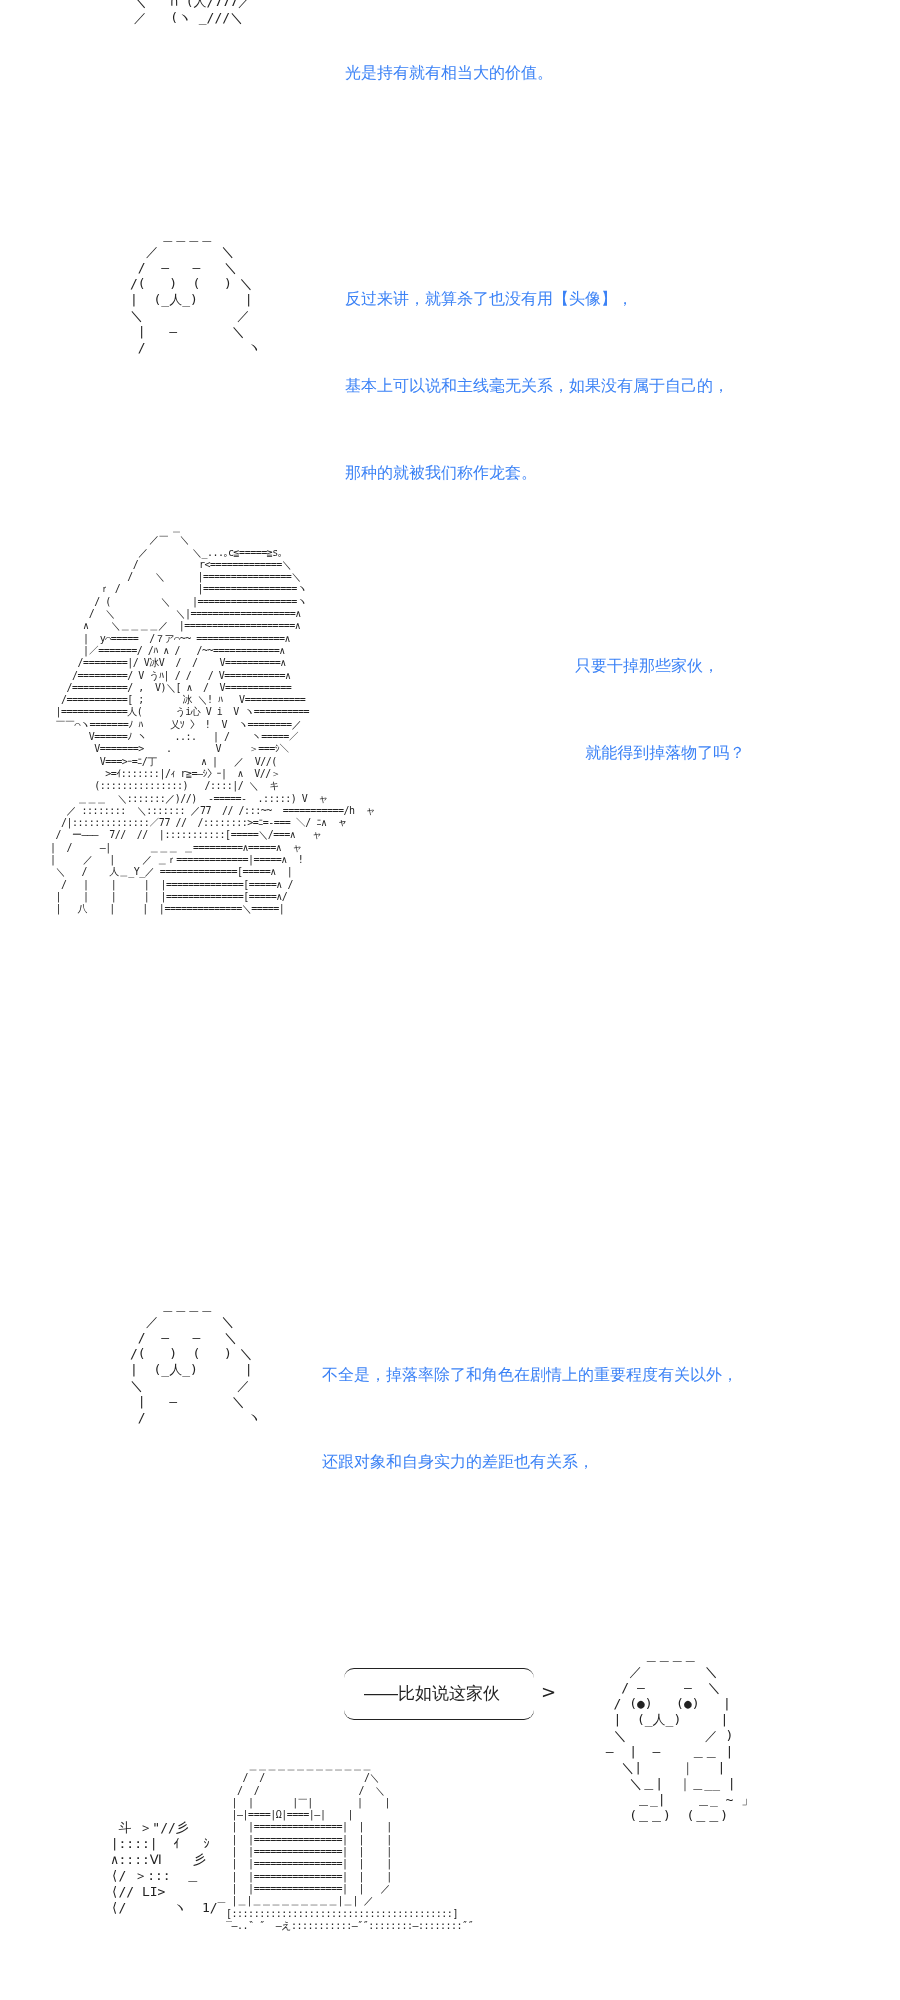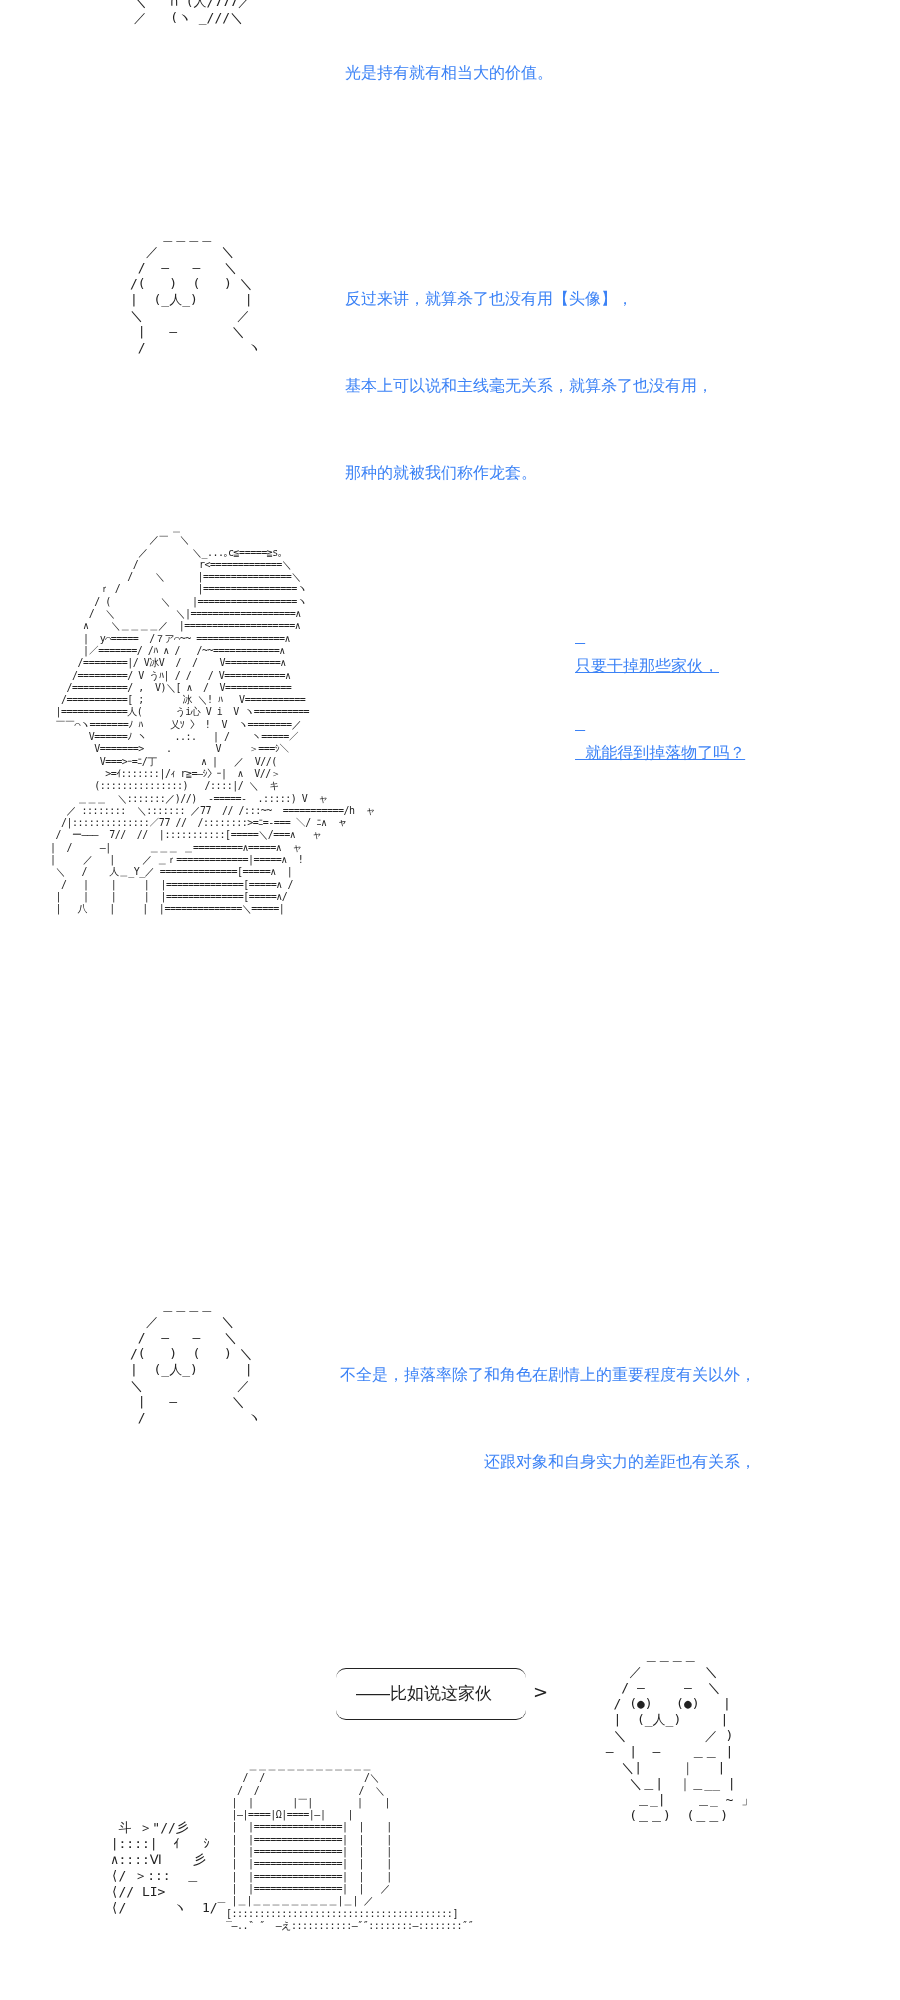--- a/index.html
+++ b/index.html
@@ -26,21 +26,21 @@
   ／        ＼
  /  ―   ―   ＼
 /(   )  (   ) ＼
 |  (_人_)      |
 ＼            ／
  |   ―       ＼
  /             ヽ</pre>
 </div>
 <div class="txt abs" style="left:345px;top:226px;">
   <div>反过来讲，就算杀了也没有用【头像】，</div>
-  <div>基本上可以说和主线毫无关系，就算杀了也没有用，</div>
+  <div>基本上可以说和主线毫无关系，如果没有属于自己的，</div>
   <div>那种的就被我们称作龙套。</div>
 </div>
 
 <pre class="art xs abs" style="left:50px;top:522px;">                      ＿
                   ／￣  ＼
                 ／        ＼_...｡c≦=====≧s｡
                /           r&lt;=============＼
               /    ＼      |================＼
          ｒ /              |=================ヽ
         / (         ＼    |==================ヽ
@@ -62,41 +62,41 @@
      ＿＿＿  ＼:::::::／)//)  -=====-  .:::::) V  ャ
    ／ ::::::::  ＼::::::: ／77  // /:::~~  ===========/h  ャ
   /|::::::::::::::／77 //  /::::::::&gt;=ﾆ=-=== ＼/ ﾆ∧  ャ
  /  ー―――  7//  //  |:::::::::::[=====＼/===∧   ャ
 |  /     ―|       ＿＿＿ ＿=========∧=====∧  ャ
 |     ／   |     ／ ＿ｒ=============|=====∧  !
  ＼   /    人＿_Y_／ ==============[=====∧  |
   /   |    |     |  |==============[=====∧ /
  |    |    |     |  |==============[=====∧/
  |   八    |     |  |==============＼=====|</pre>
-<div class="txt abs" style="left:575px;top:593px;text-decoration:underline;">
+<div class="txt abs" style="left:575px;top:593px;">
   <div>只要干掉那些家伙，</div>
   <div>  就能得到掉落物了吗？</div>
 </div>
 
 <div class="abs" style="left:130px;top:1298px;width:160px;height:130px;">
   <pre class="art sm" style="margin:0;">    ＿＿＿＿
   ／        ＼
  /  ―   ―   ＼
 /(   )  (   ) ＼
 |  (_人_)      |
 ＼            ／
  |   ―       ＼
  /             ヽ</pre>
 </div>
-<div class="txt abs" style="left:340px;top:1302px;text-align:right;">
+<div class="txt abs" style="left:322px;top:1302px;">
   <div>不全是，掉落率除了和角色在剧情上的重要程度有关以外，</div>
   <div>还跟对象和自身实力的差距也有关系，</div>
 </div>
 
-<div class="bubble abs" style="left:336px;top:1668px;width:190px;height:50px;">
+<div class="bubble abs" style="left:344px;top:1668px;width:190px;height:50px;">
   <span class="bubble-text abs" style="left:20px;top:13px;">――比如说这家伙</span>
   <span class="abs" style="left:197px;top:12px;font-size:18px;">&gt;</span>
 </div>
 <pre class="art sm abs" style="left:95px;top:1820px;">   斗 ＞"//彡
   |::::|  ｲ   ｼ
   ∧::::Ⅵ    彡
   ⟨/ ＞:::  ＿
   ⟨// LI&gt;
   ⟨/      ヽ  1/‾</pre>
 <pre class="art xs abs" style="left:215px;top:1760px;">      ＿＿＿＿＿＿＿＿＿＿＿＿＿

